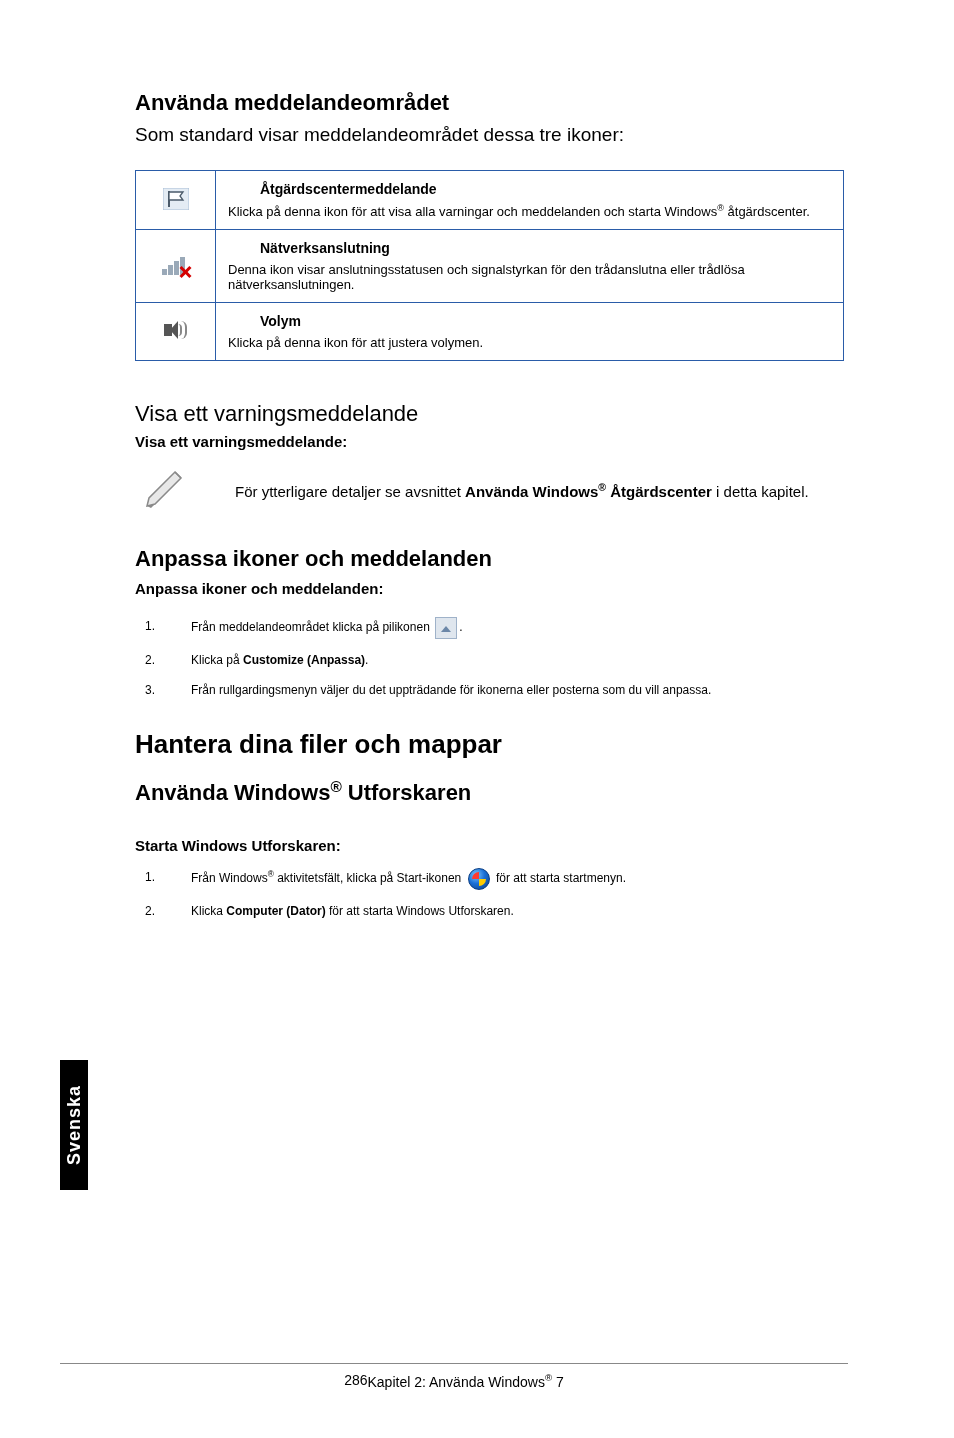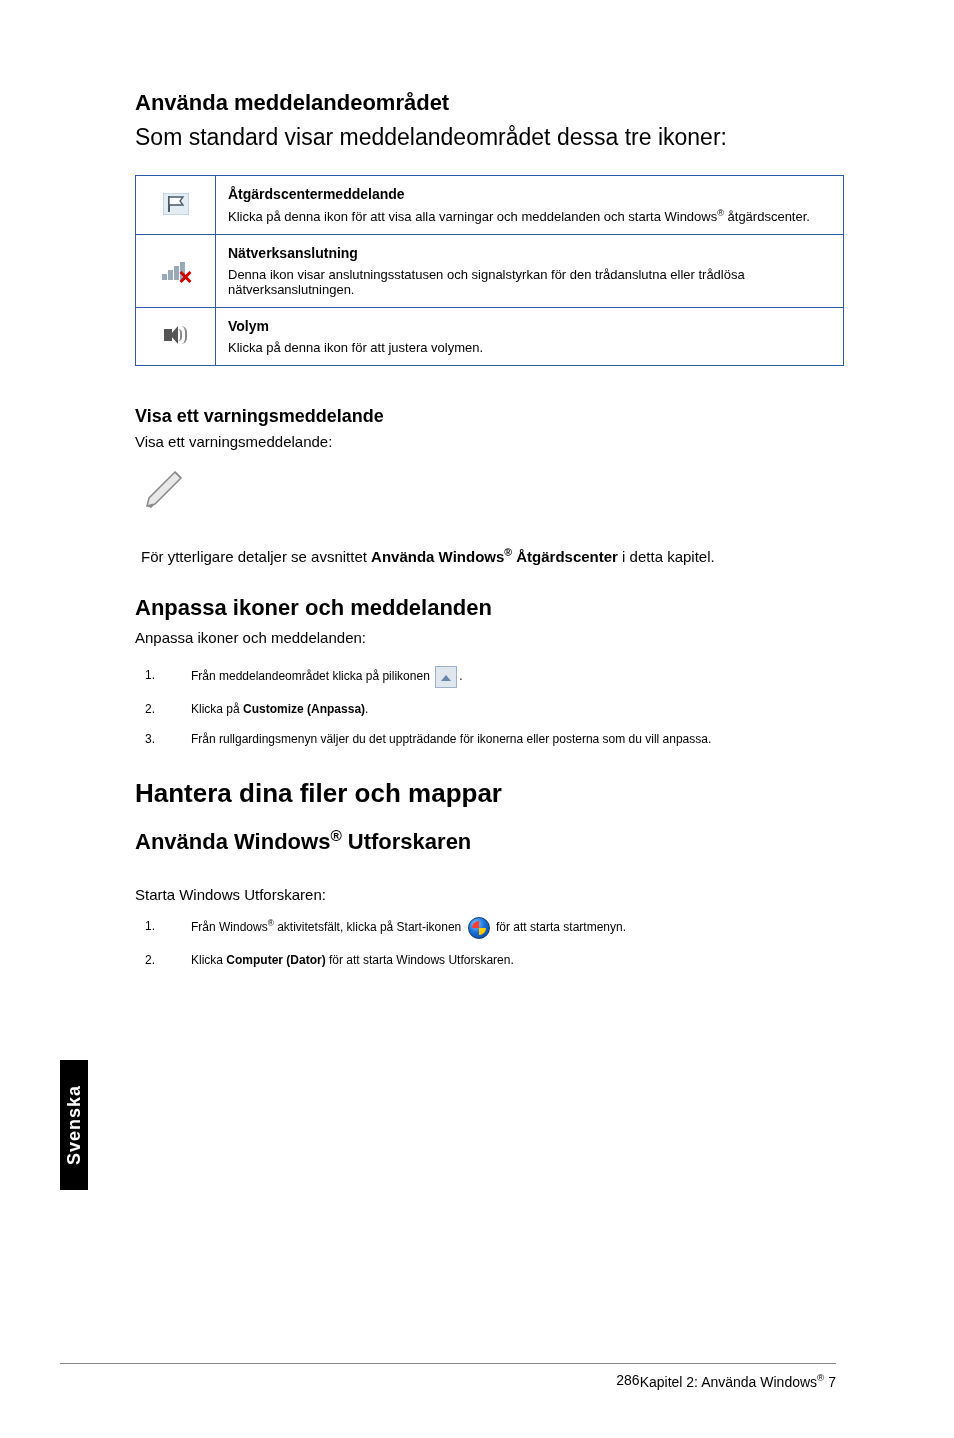--- a/index.html
+++ b/index.html
@@ -1,37 +1,37 @@
 <!DOCTYPE html>
 <html><head>
 <meta charset="utf-8">
 <style>
   * { box-sizing: border-box; margin: 0; padding: 0; }
   html, body { width: 954px; height: 1438px; background: #fff; font-family: Arial, Helvetica, sans-serif; color: #000; }
   .page { position: relative; width: 954px; height: 1438px; padding: 90px 110px 60px 135px; }
   .side-tab { position: absolute; left: 60px; top: 1060px; width: 28px; height: 130px; background: #000; color: #fff; writing-mode: vertical-rl; transform: rotate(180deg); display: flex; align-items: center; justify-content: center; font-weight: bold; font-size: 18px; letter-spacing: 1px; }
   h2.section-title { font-size: 22px; font-weight: bold; margin-bottom: 8px; }
-  p.lead { font-size: 23px; margin-bottom: 24px; }
+  p.lead { font-size: 19px; margin-bottom: 24px; }
   table.icon-table { width: 100%; border-collapse: collapse; margin-bottom: 40px; table-layout: fixed; }
   table.icon-table td { border: 1px solid #2a5ca8; padding: 10px 12px; vertical-align: middle; font-size: 13px; }
   table.icon-table td.icon-cell { width: 80px; text-align: center; background: #fff; }
-  .cell-title { font-weight: bold; font-size: 14px; display: block; margin-bottom: 6px; }
+  .cell-title { font-weight: bold; font-size: 14px; display: block; margin-bottom: 6px; margin-left: 32px; }
   .sup { font-size: 0.7em; vertical-align: super; }
-  h3.subheading { font-size: 18px; font-weight: bold; margin-bottom: 6px; }
-  .bold-line { font-size: 15px; font-weight: normal; margin-bottom: 14px; }
+  h3.subheading { font-size: 22px; font-weight: normal; margin-bottom: 6px; }
+  .bold-line { font-size: 15px; font-weight: bold; margin-bottom: 14px; }
   ul.bullet { list-style: none; padding-left: 0; margin-bottom: 28px; }
   ul.bullet li { font-size: 16px; padding-left: 56px; position: relative; line-height: 1.5; }
   ul.bullet li::before { content: "•"; position: absolute; left: 10px; top: 0; }
-  .note-row { display: flex; gap: 30px; margin-bottom: 22px; padding-left: 6px; flex-direction: column; }
+  .note-row { display: flex; align-items: center; gap: 46px; margin-bottom: 22px; padding-left: 6px; }
   .note-text { font-size: 15px; }
   ol.steps { list-style: none; counter-reset: step; padding-left: 0; margin-bottom: 28px; }
   ol.steps li { counter-increment: step; font-size: 12px; padding-left: 56px; position: relative; margin-bottom: 12px; line-height: 1.5; }
   ol.steps li::before { content: counter(step) "."; position: absolute; left: 10px; top: 0; }
   h1.main-heading { font-size: 26px; font-weight: bold; margin-top: 10px; margin-bottom: 18px; }
-  .footer { position: absolute; bottom: 48px; left: 60px; right: 118px; border-top: 1px solid #888; padding-top: 8px; display: flex; justify-content: flex-end; font-size: 14px; }
+  .footer { position: absolute; bottom: 48px; left: 60px; right: 106px; border-top: 1px solid #888; padding-top: 8px; display: flex; justify-content: center; font-size: 14px; }
   .inline-icon { display: inline-block; vertical-align: middle; margin: 0 2px; }
   .flag-icon-svg { width: 26px; height: 22px; }
   .network-icon { display:inline-block; width:28px; height:24px; position:relative; }
   .network-icon .bar { position:absolute; bottom:2px; width:5px; background:#9aa9b8; }
   .network-icon .b1 { left:0; height:6px; }
   .network-icon .b2 { left:6px; height:10px; }
   .network-icon .b3 { left:12px; height:14px; }
   .network-icon .b4 { left:18px; height:18px; }
   .network-icon .x { position:absolute; right:-2px; bottom:-2px; width:14px; height:14px; }
   .network-icon .x::before, .network-icon .x::after { content:""; position:absolute; left:6px; top:0; width:3px; height:14px; background:#d40000; }

